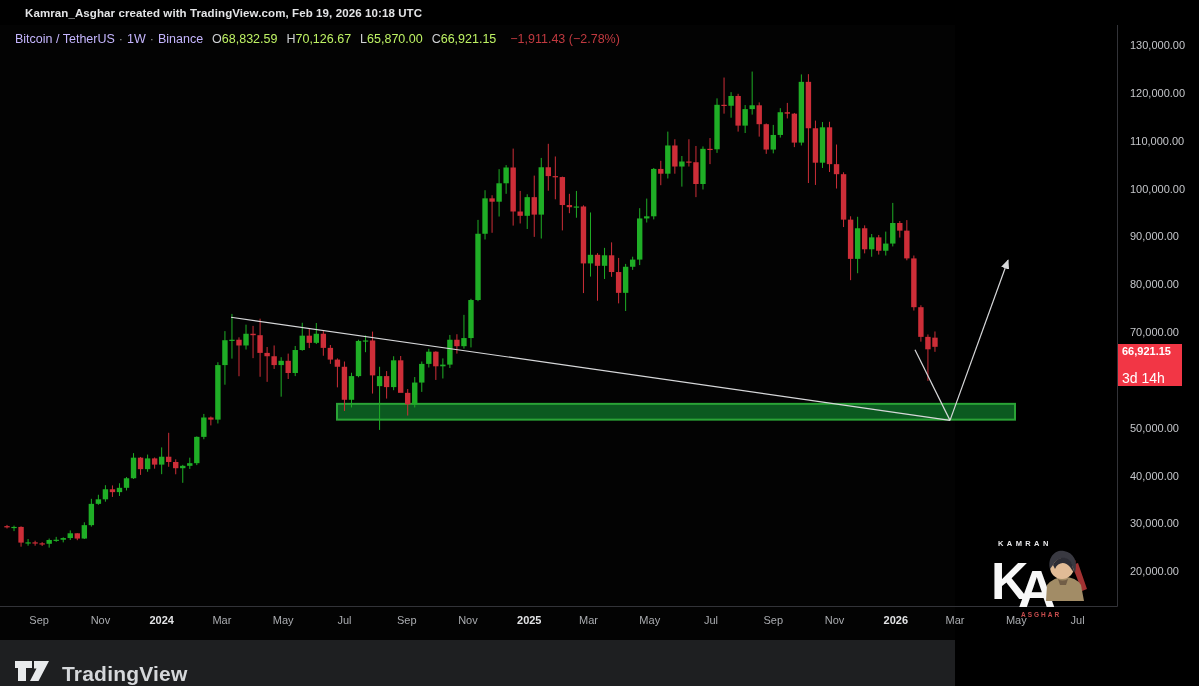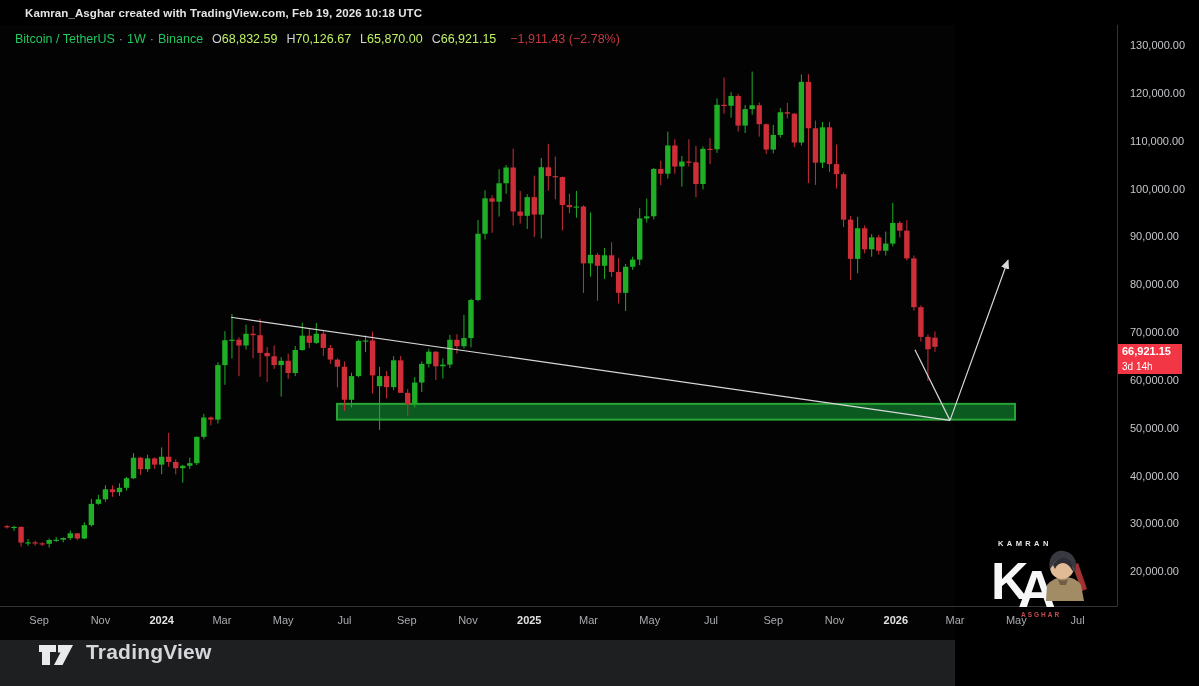--- a/index.html
+++ b/index.html
@@ -7,34 +7,34 @@
   body { font-family:"Liberation Sans", sans-serif; width:1199px; height:686px; overflow:hidden; }
   .page { width:955px; height:686px; background:#000; display:flex; flex-direction:column; }
 
   .topbar { height:25px; background:#000; display:flex; align-items:center; padding-left:25px; flex:0 0 auto; }
   .topbar span { color:#e3e4e6; font-size:11.5px; font-weight:600; letter-spacing:.1px; }
 
   .chart-region { position:relative; height:615px; flex:0 0 auto; background:#030303; }
   .chart-region svg.main { position:absolute; left:0; top:0; }
 
   .legend { position:absolute; left:15px; top:7px; font-size:12.5px; white-space:nowrap; z-index:3; }
-  .legend .sym { color:#22c55e; }
+  .legend .sym { color:#c4b5fd; }
   .legend .dot { color:#9a9ca0; margin:0 4px; }
   .legend .fld { margin-left:9px; color:#cfd1d4; }
   .legend .val { color:#bef264; }
   .legend .chg { margin-left:14px; color:#c13a40; }
 
   .price-label { position:absolute; left:1118px; top:319px; width:64px; background:#f23645;
                  color:#fff; padding:2px 4px 2px 4px; z-index:4; line-height:11.5px; }
   .price-label .p { font-size:11px; font-weight:700; display:block; }
-  .price-label .cd { font-size:10px; font-weight:400; display:block; margin-top:3px; }
+  .price-label .cd { font-size:14px; font-weight:400; display:block; margin-top:15px; }
 
   .watermark { position:absolute; left:994px; top:508px; width:96px; height:92px; z-index:2; opacity:.97; }
 
-  .footer { height:46px; background:#1e1f21; display:flex; align-items:flex-start; padding-left:36px; flex:0 0 auto; }
+  .footer { height:46px; background:#1e1f21; display:flex; align-items:flex-end; padding-left:12px; flex:0 0 auto; }
   .footer .brand-text { color:#d5d7da; font-size:21px; font-weight:700; margin-left:10px; letter-spacing:.2px; }
 </style>
 </head>
 <body>
 
 <div class="page">
 
   <div class="topbar">
     <span>Kamran_Asghar created with TradingView.com, Feb 19, 2026 10:18 UTC</span>
   </div>

